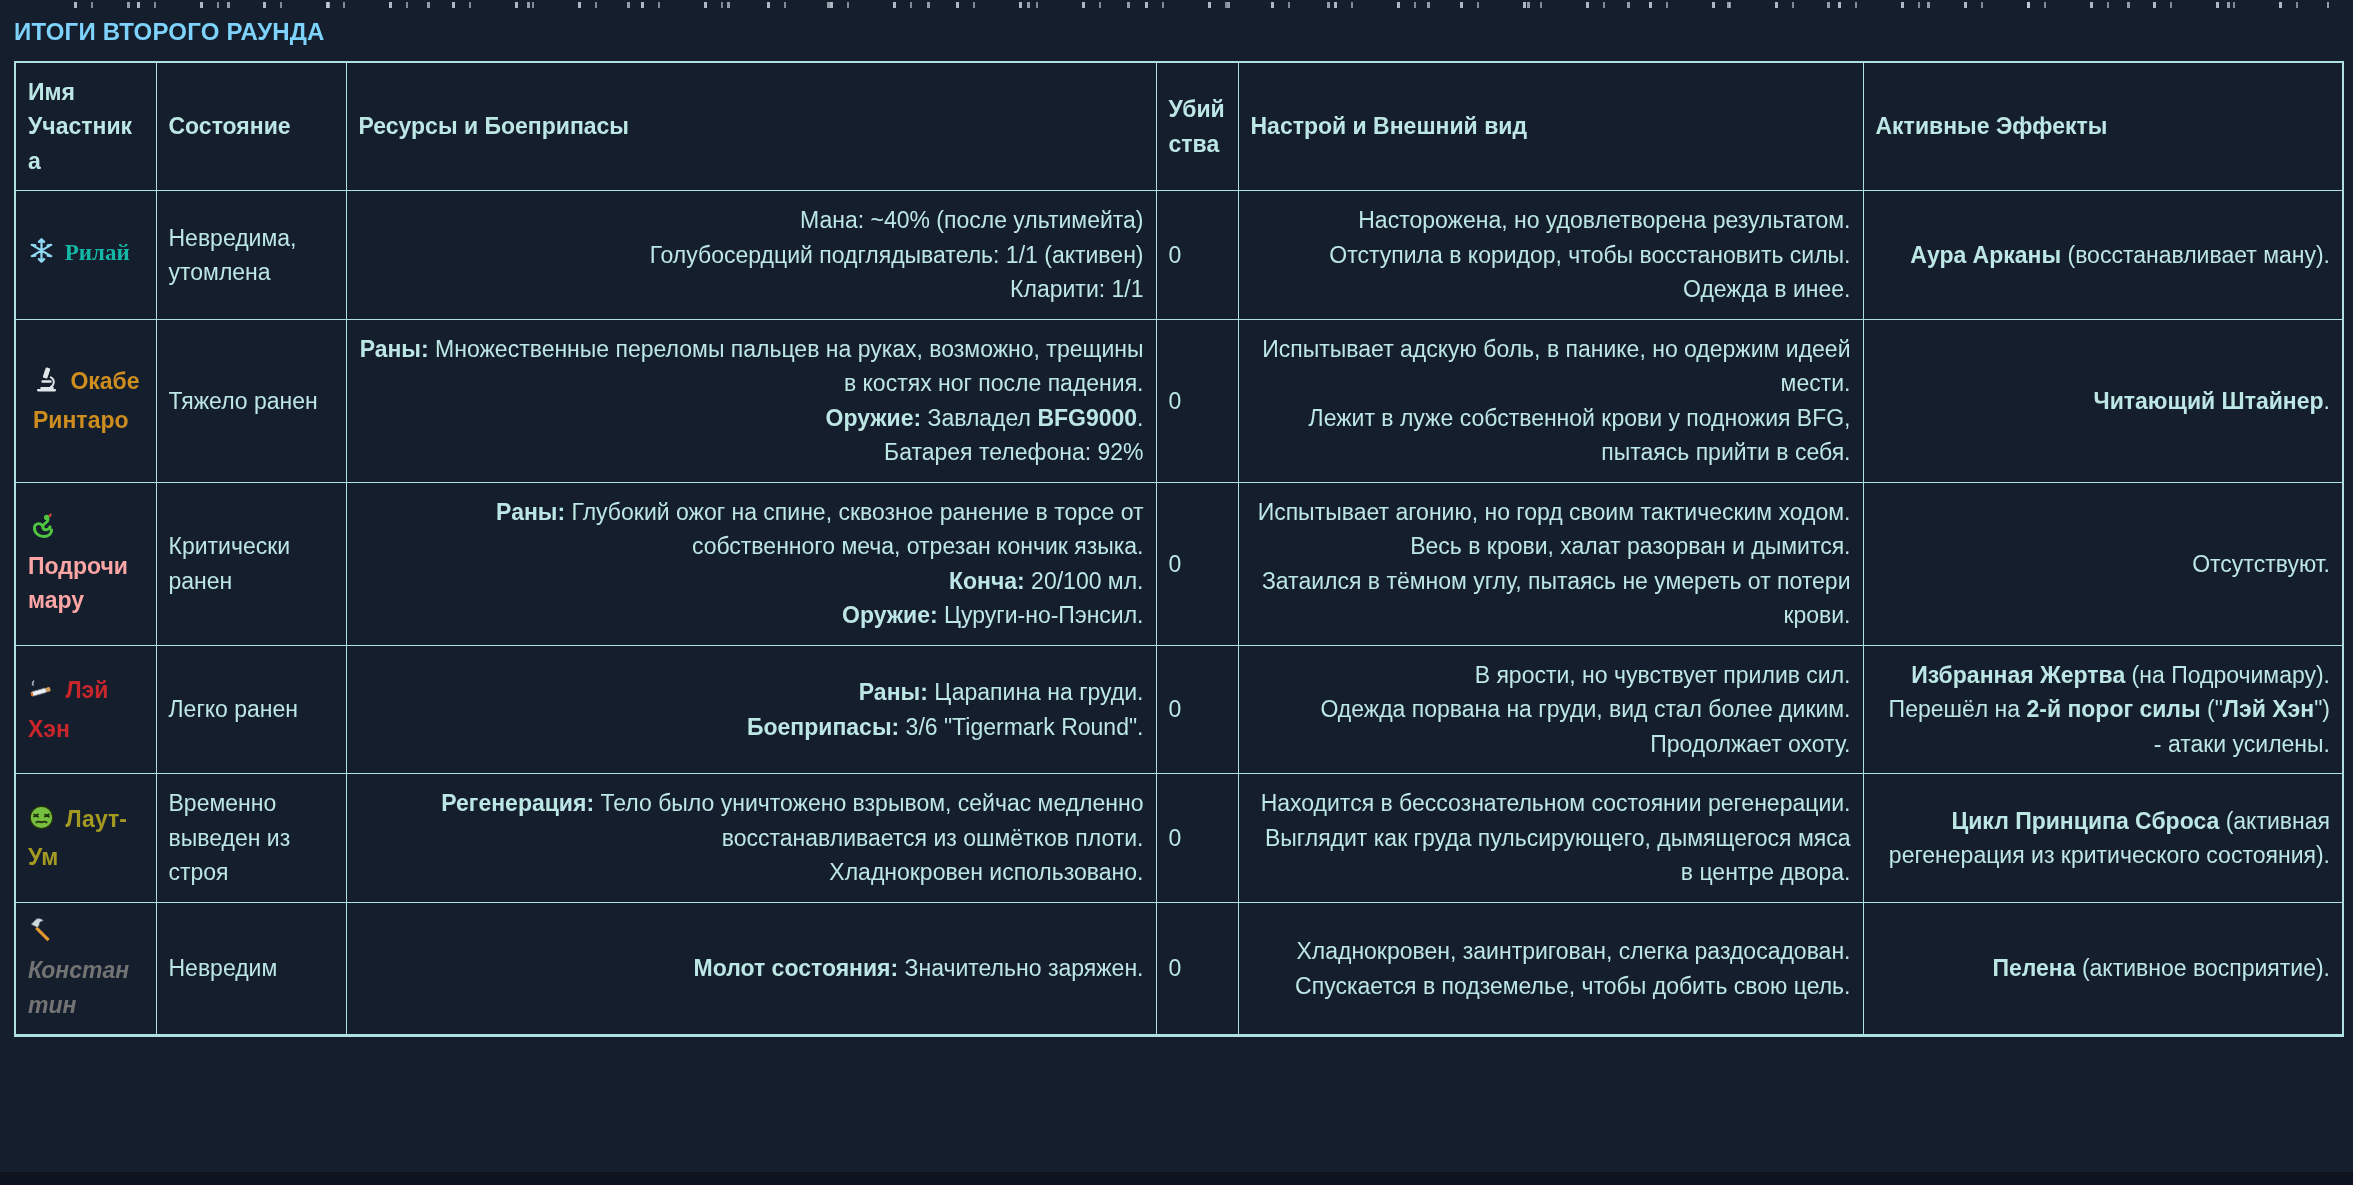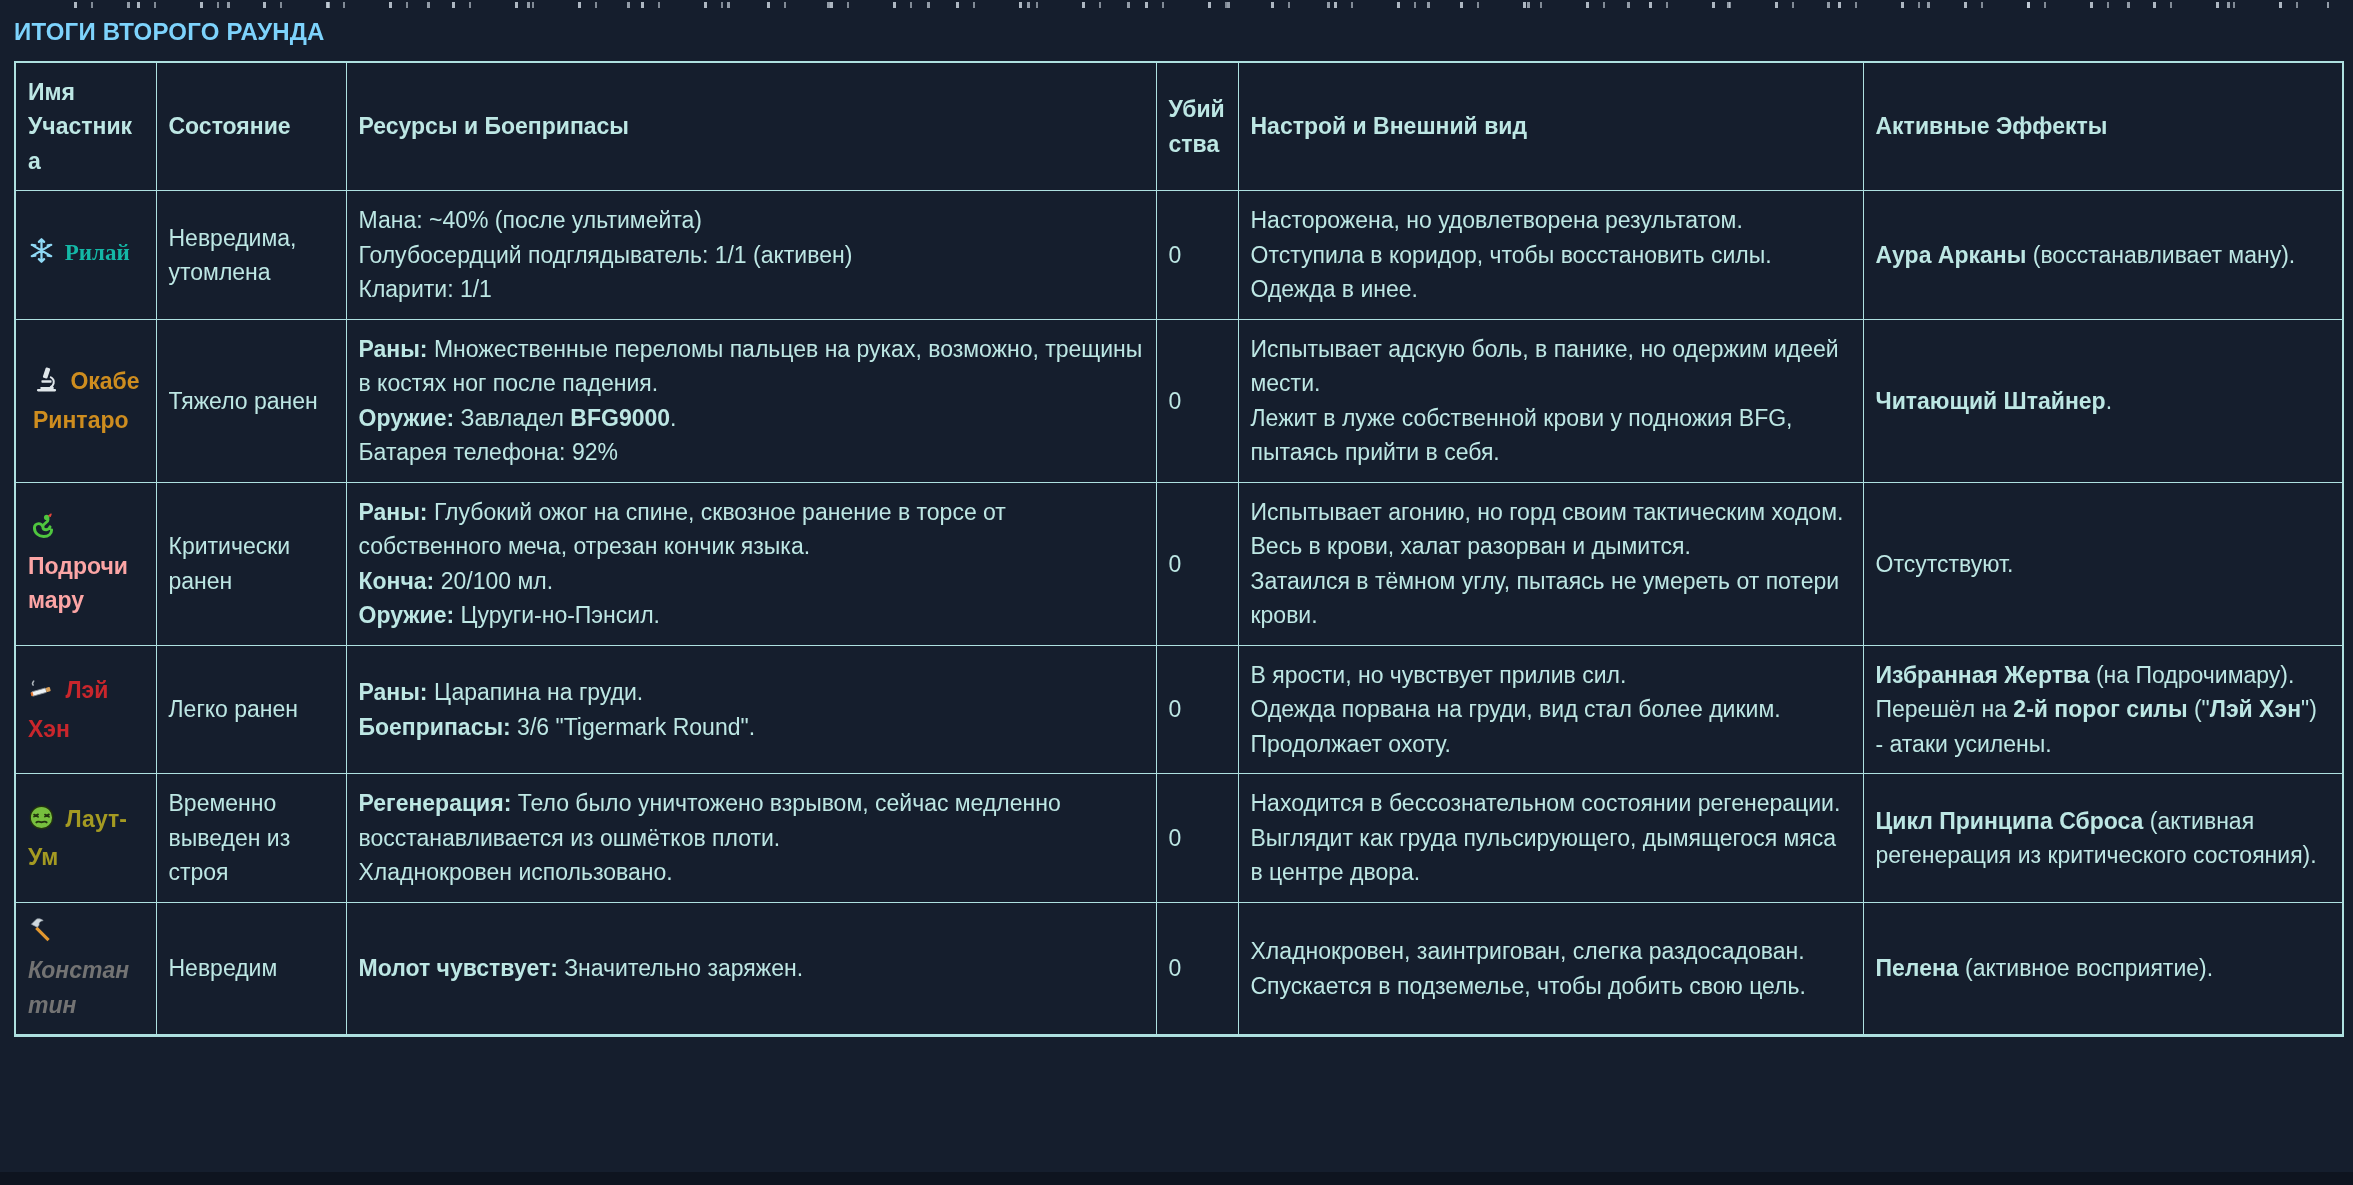--- a/index.html
+++ b/index.html
@@ -26,21 +26,21 @@
     border:2px solid #aee0e0;border-bottom-width:3px;
   }
   th,td{
     border:1px solid #aee0e0;
     padding:12px 12px;
     vertical-align:middle;text-align:left;
     font-size:23px;line-height:1.5;
     overflow-wrap:anywhere;word-break:break-word;
   }
   th{font-weight:700;color:#bde7e4;}
-  td .line{display:block;}
+  td .line{display:block;text-align:right;}
   b{font-weight:700;}
   td.name-cell{font-weight:700;}
   .icon{display:inline-block;vertical-align:-4px;margin-right:4px;}
   .icon svg{width:27px;height:27px;display:inline-block;}
   .footer-strip{
     position:absolute;left:0;bottom:0;width:100%;height:13px;
     background:#0e141f;
   }
 </style>
 </head>
@@ -182,21 +182,21 @@
           <div class="line"><b>Цикл Принципа Сброса</b><span> (активная регенерация из критического состояния).</span></div>
         </td>
       </tr>
       <tr>
         <td class="name-cell" style="color: #737373; font-style: italic;"><span class="icon"><svg viewBox="0 0 24 24">
               <path d="M8.4 8.6L19.3 19.5l-2 2L6.4 10.6z" fill="#e3982f"></path>
               <path d="M3 6.4L7.5 1.9c2-.7 4.4-.2 6 1.3-1 .1-2.1.5-2.8 1.2l-.9.9c.3 1 0 2.2-.8 3l-.8.8z" fill="#cfd8de" stroke="#97a1a8" stroke-width="0.6"></path>
             </svg></span><span> Константин</span></td>
         <td>Невредим</td>
         <td>
-          <div class="line"><b>Молот чувствует:</b><span> Значительно заряжен.</span></div>
+          <div class="line"><b>Молот состояния:</b><span> Значительно заряжен.</span></div>
         </td>
         <td>0</td>
         <td>
           <div class="line"><span>Хладнокровен, заинтригован, слегка раздосадован.</span></div>
           <div class="line"><span>Спускается в подземелье, чтобы добить свою цель.</span></div>
         </td>
         <td>
           <div class="line"><b>Пелена</b><span> (активное восприятие).</span></div>
         </td>
       </tr>

